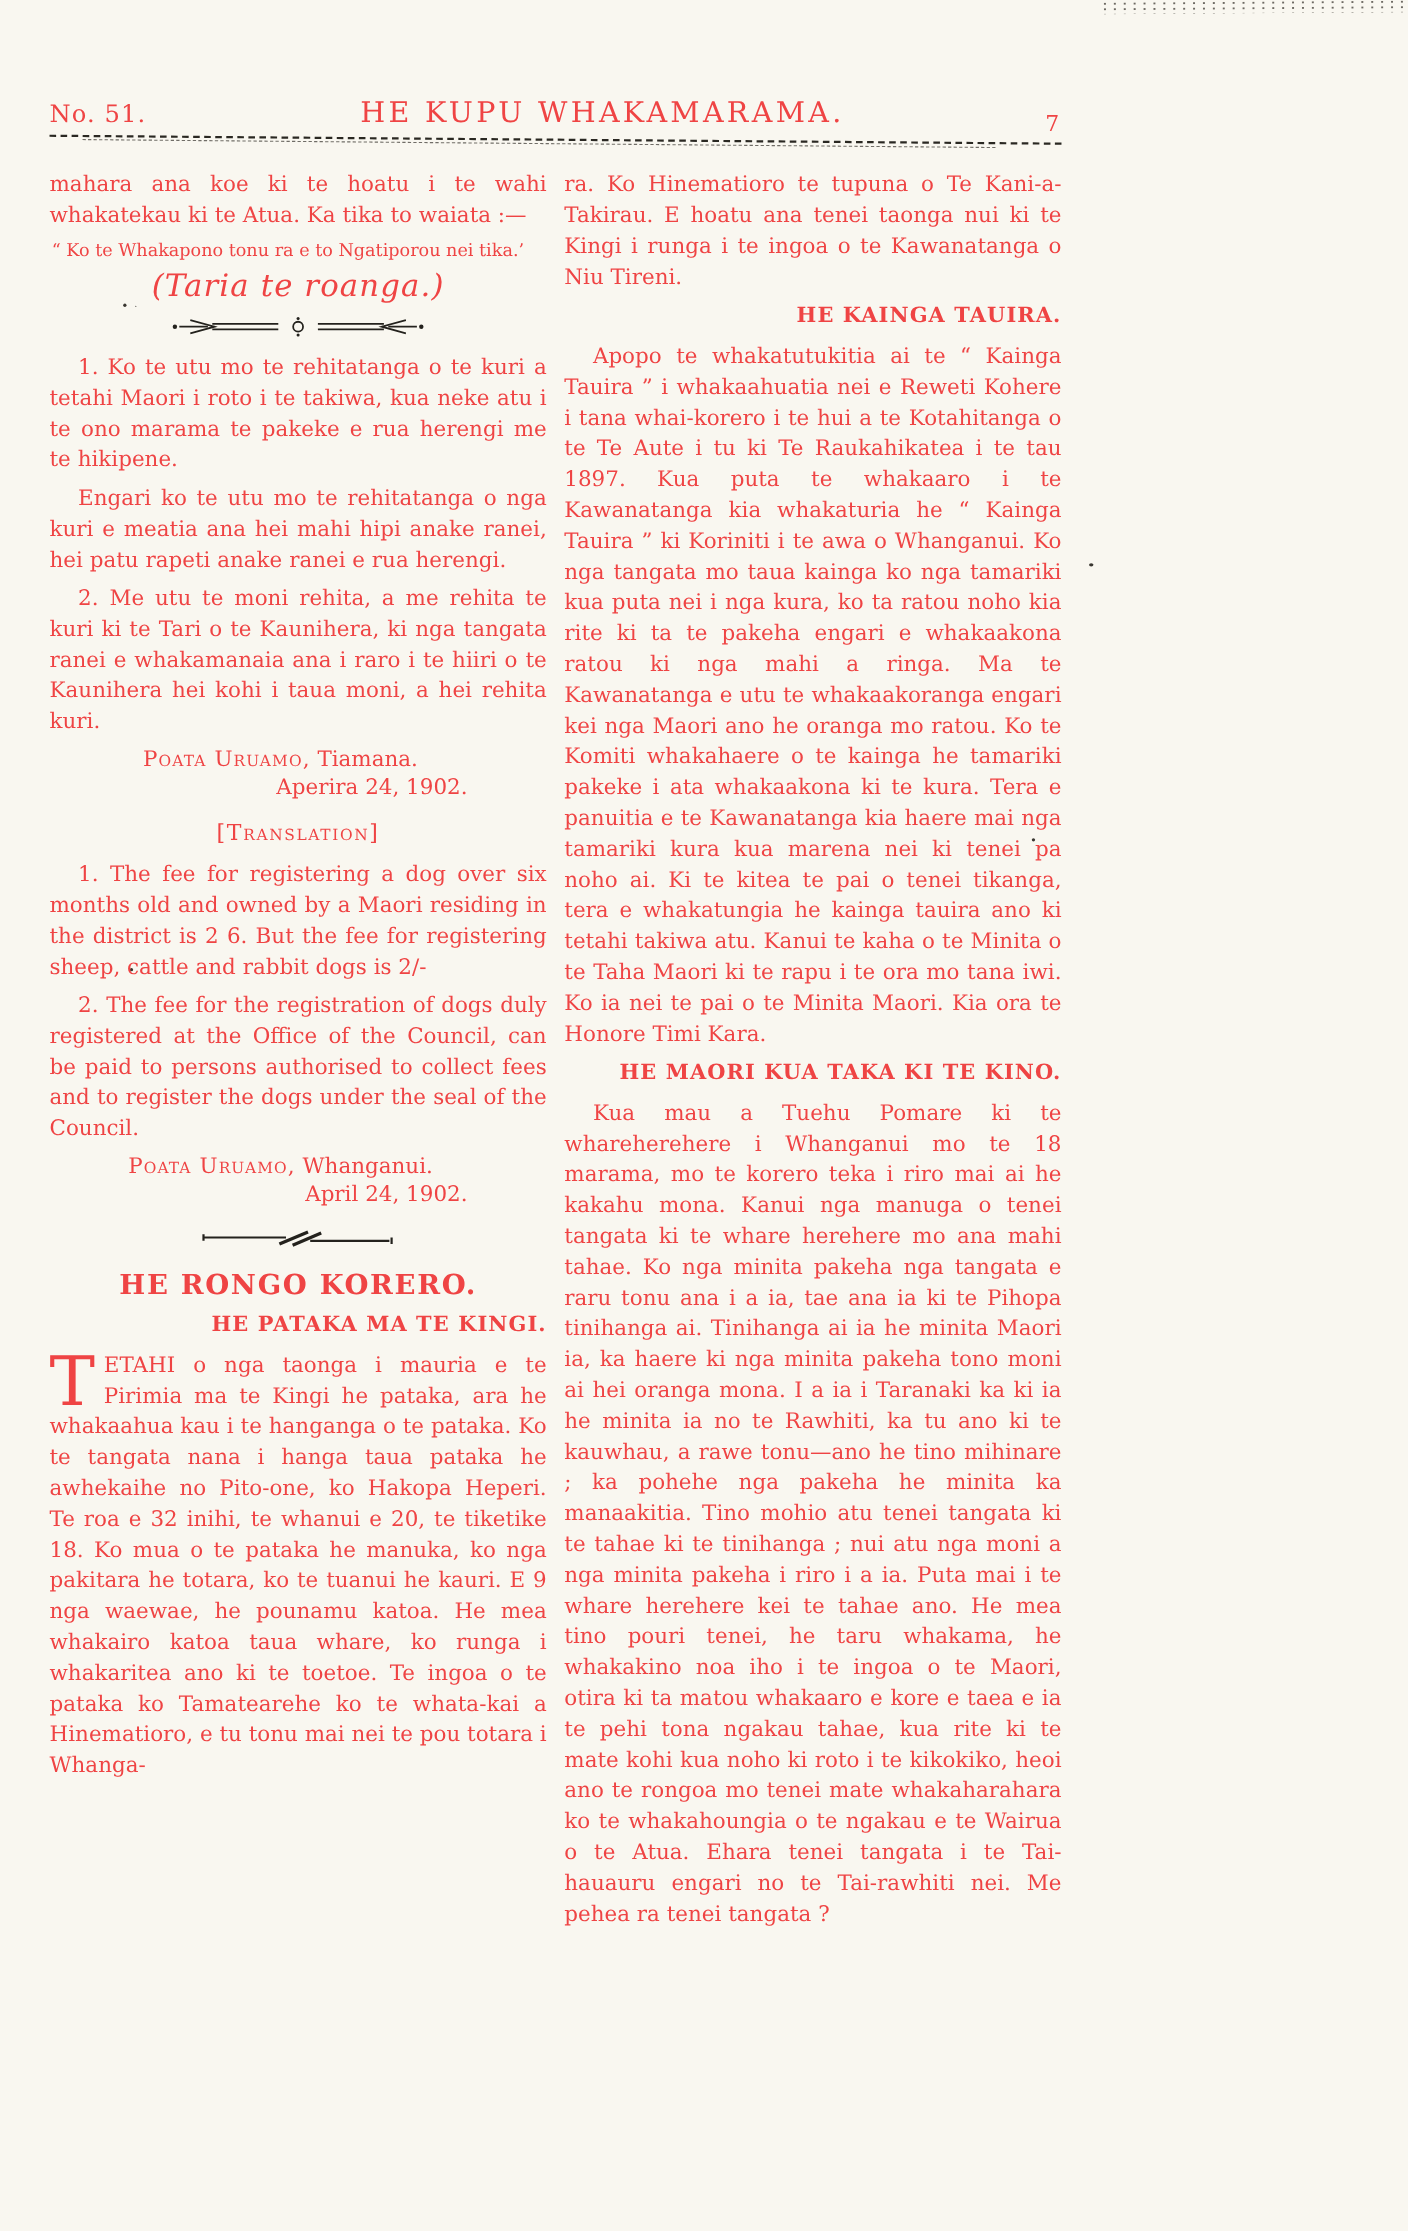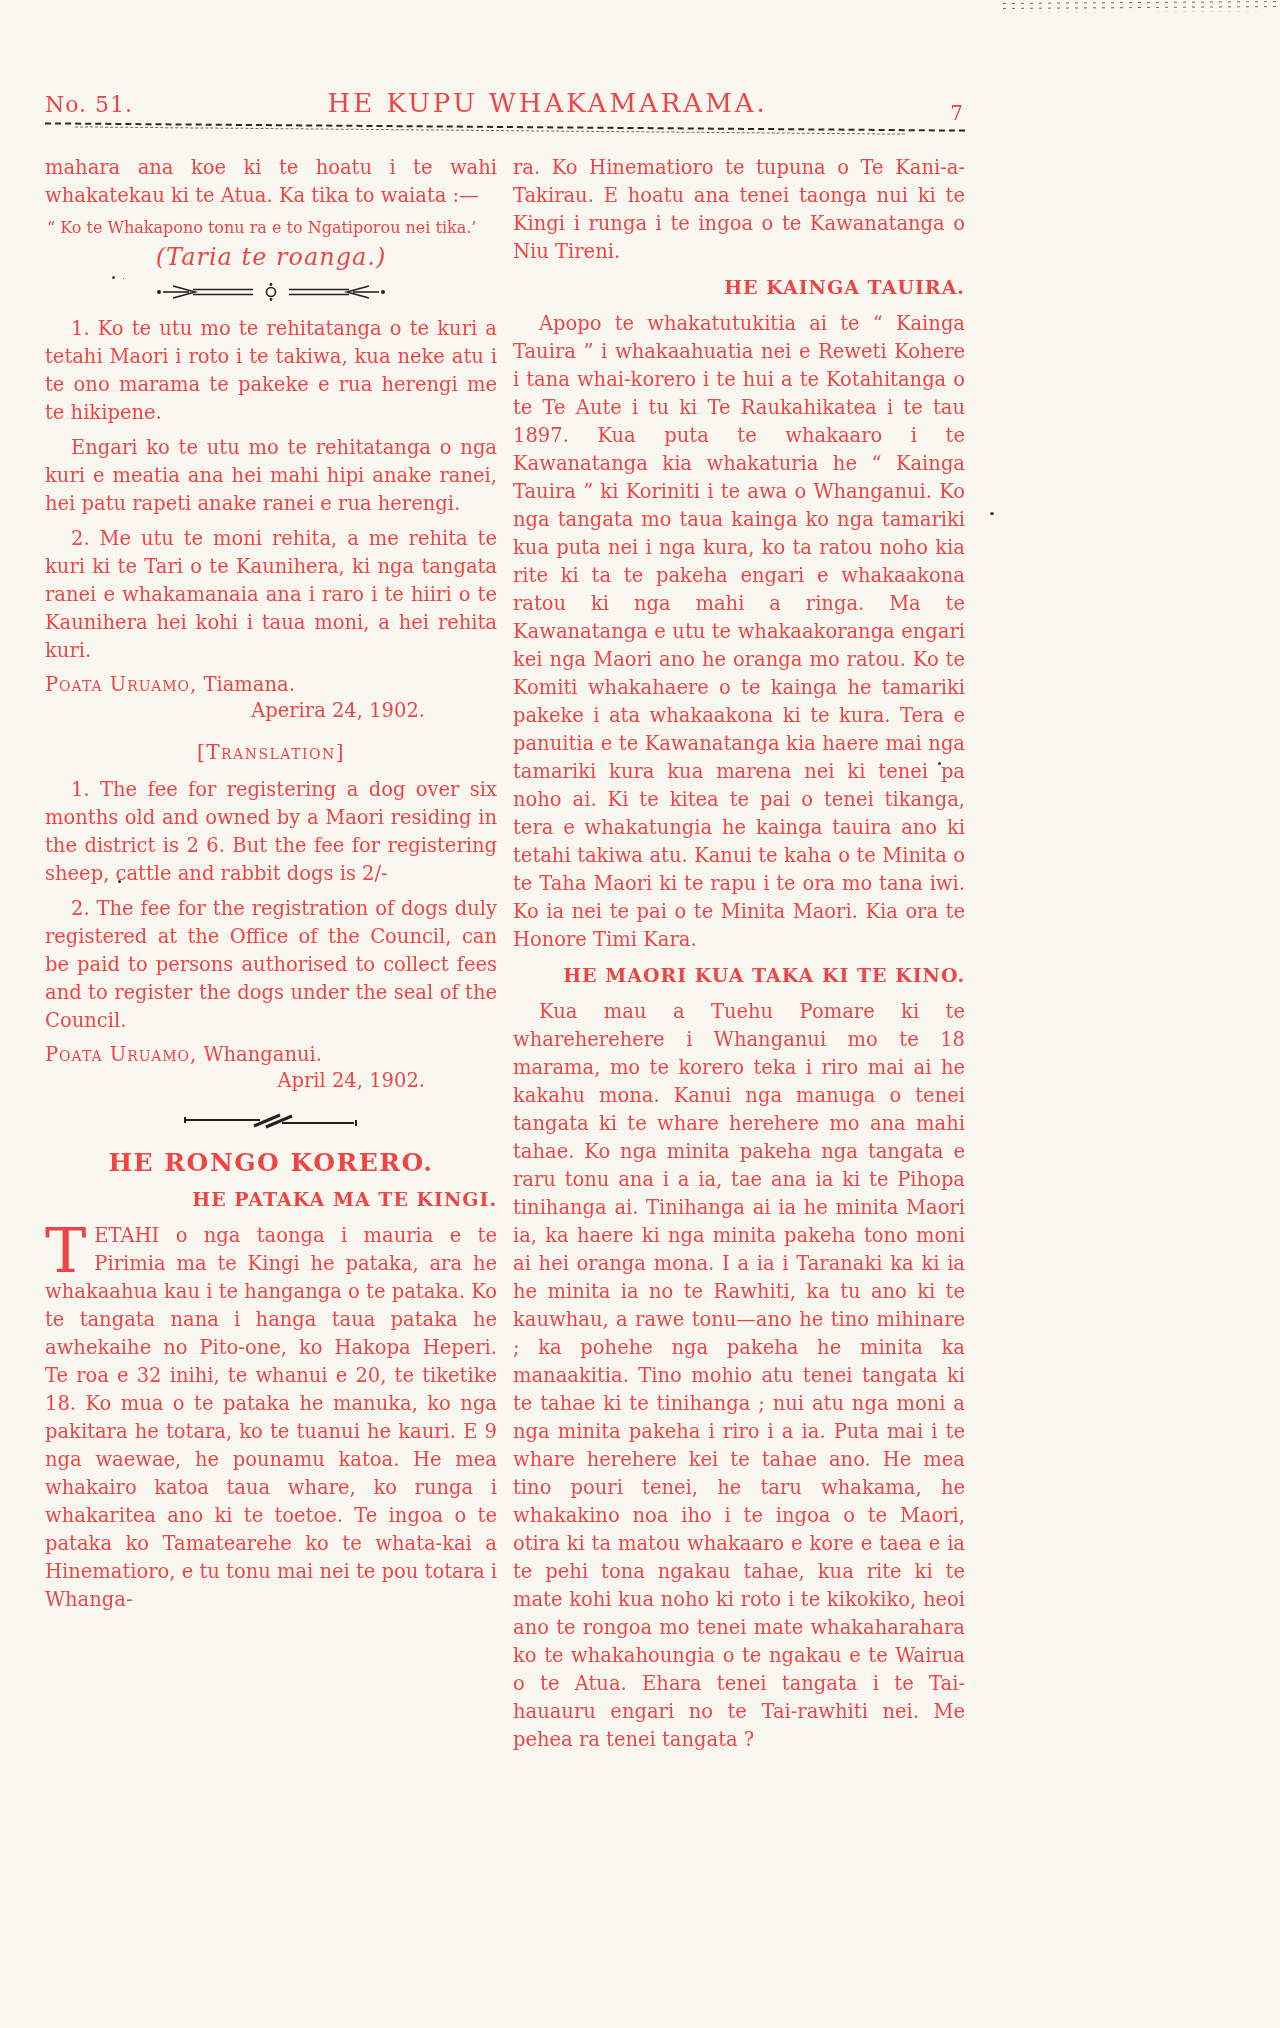--- a/index.html
+++ b/index.html
@@ -29,28 +29,28 @@
   .speck.s1{left:112px;top:276px;width:3px;height:3px;box-shadow:10px 1px 0 -1px #3a3731;}
   .speck.s2{left:990px;top:512px;width:4px;height:3px;}
   .speck.s3{left:118px;top:880px;width:3px;height:3px;}
   .speck.s4{left:938px;top:762px;width:3px;height:3px;}
   
   .columns{display:flex;gap:16px;margin-top:16px;}
   .col{width:452px;}
   .body-text{font-size:19.5px;line-height:28px;text-align:justify;text-indent:26px;margin:0 0 7px 0;}
   .noindent{text-indent:0;}
   .quote{font-size:16px;line-height:22px;margin:0 0 4px 0;text-indent:2px;}
-  .continued-note{font-style:italic;text-align:center;font-size:24px;margin:2px 0 10px 0;letter-spacing:1px;}
+  .continued-note{font-style:italic;text-align:center;font-size:28px;margin:2px 0 10px 0;letter-spacing:1px;}
   .divider{text-align:center;margin:10px 0 12px 0;}
   .divider svg{vertical-align:middle;}
   .article-heading{white-space:pre-line;text-align:center;font-weight:bold;
     font-size:23px;line-height:31px;letter-spacing:.5px;margin:12px 0 16px 0;}
   .article-heading.big{font-size:25px;letter-spacing:1.5px;margin:16px 0 8px 0;}
   .article-subheading{text-align:right;font-weight:bold;font-size:19px;letter-spacing:1px;margin:10px 0 12px 0;}
-  .signature{text-align:left;padding-right:32px;margin:4px 0 0 0;font-size:19.5px;line-height:26px;}
+  .signature{text-align:center;padding-right:32px;margin:4px 0 0 0;font-size:19.5px;line-height:26px;}
   .sc{font-variant:small-caps;letter-spacing:1px;}
   .date-line{text-align:right;padding-right:72px;margin:0 0 16px 0;font-size:19.5px;line-height:26px;}
   .translation-label{text-align:center;font-variant:small-caps;letter-spacing:1.5px;
     font-size:20px;margin:14px 0 12px 0;}
   .dropcap{float:left;font-size:62px;line-height:50px;padding:4px 8px 0 0;font-weight:normal;}
   .ink{stroke:#24221d;}
 </style>
 </head>
 <body>
 

